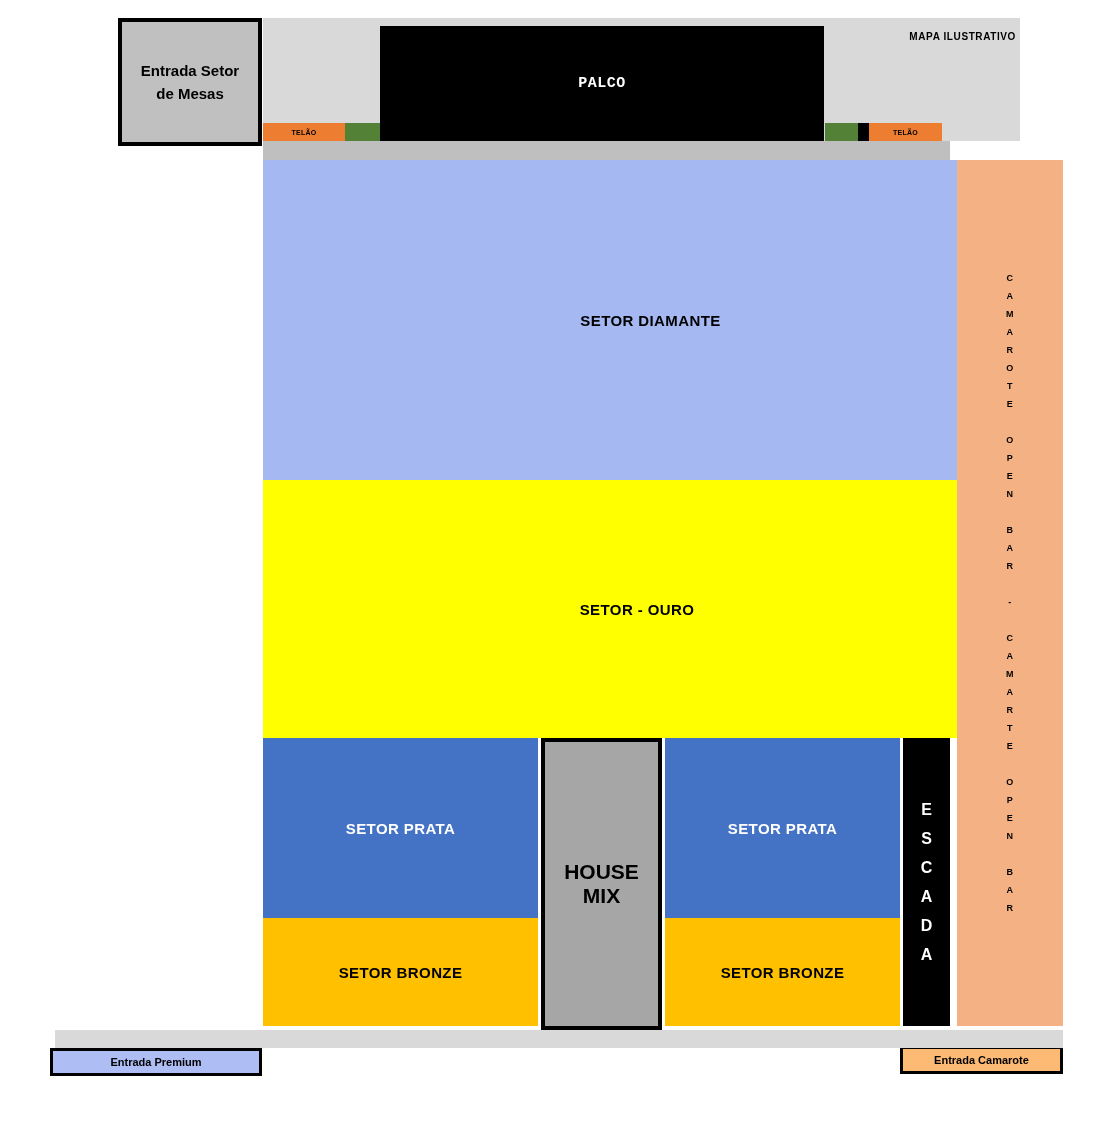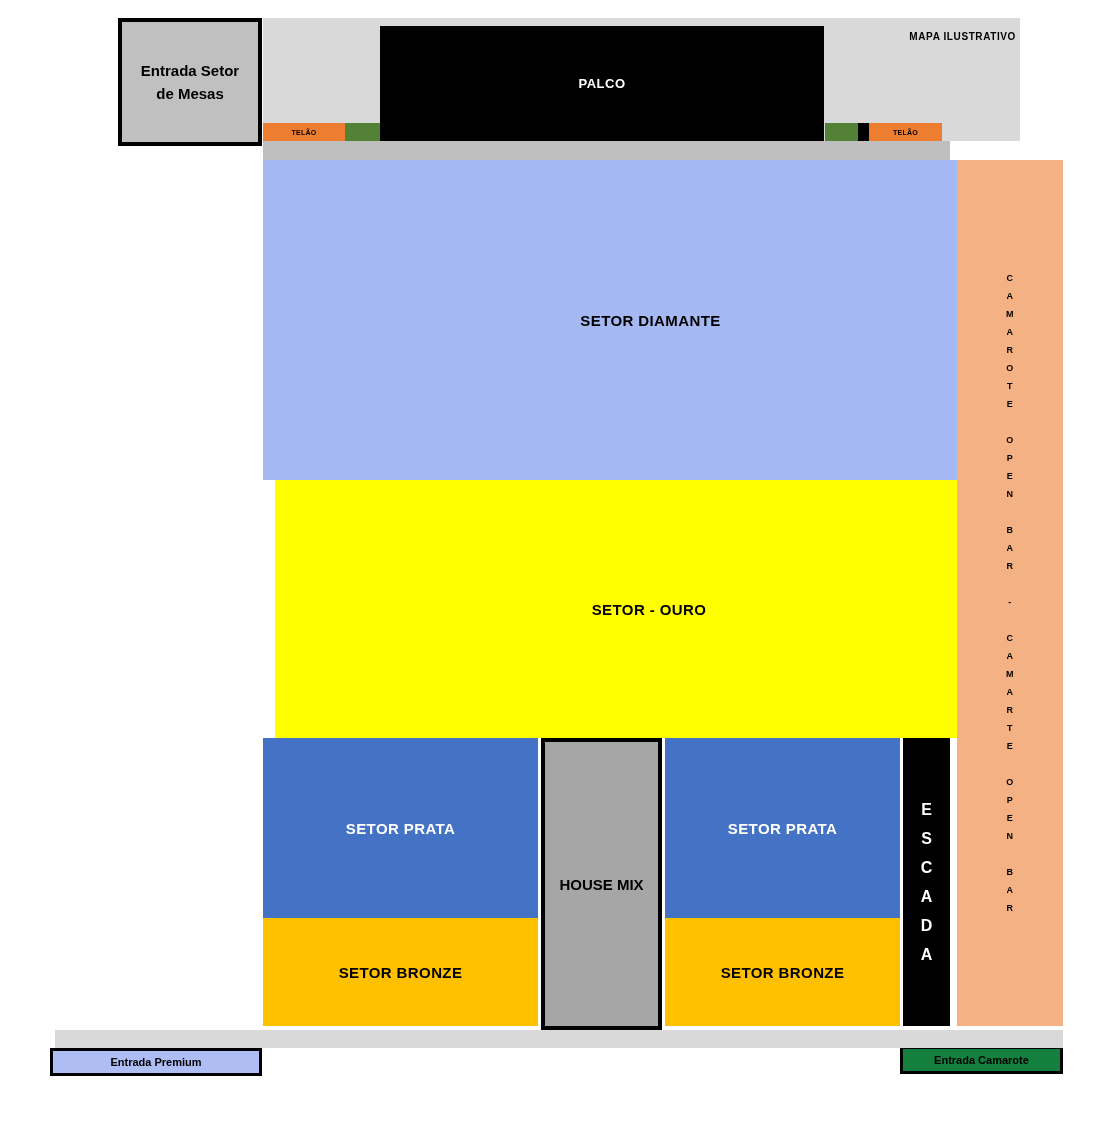--- a/index.html
+++ b/index.html
@@ -11,43 +11,43 @@
     overflow:hidden;
   }
   .abs{position:absolute;box-sizing:border-box;margin-top:8px;}
   .center{display:flex;align-items:center;justify-content:center;text-align:center;}
   .lbl{font-weight:bold;color:#000;}
   .lbl-white{font-weight:bold;color:#fff;}
 
   #top-band{left:263px;top:10px;width:757px;height:123px;}
   #mapa-text{left:830px;top:23px;width:186px;text-align:right;font-size:10px;font-weight:bold;letter-spacing:0.6px;}
   #palco{left:380px;top:18px;width:444px;height:115px;}
-  #palco .lbl-white{font-size:13px;letter-spacing:0.5px;}
+  #palco .lbl-white{font-size:15px;letter-spacing:0.5px;font-family:Liberation Mono, monospace;}
   #telao-left{left:263px;top:115px;width:82px;height:18px;}
   #telao-right{left:869px;top:115px;width:73px;height:18px;}
   .telao-lbl{font-size:7px;letter-spacing:0.3px;}
   #speaker-left{left:345px;top:115px;width:35px;height:18px;}
   #speaker-right{left:825px;top:115px;width:33px;height:18px;}
   #stage-gap{left:858px;top:115px;width:11px;height:18px;background:#000;}
   #under-stage-band{left:263px;top:133px;width:687px;height:19px;}
 
   #entrada-mesas{left:118px;top:10px;width:144px;height:128px;border:4px solid #000;padding:18px;}
   #entrada-mesas .lbl{font-size:15px;line-height:1.55;}
 
   #setor-premium{left:55px;top:190px;width:207px;height:828px;}
   #setor-diamante{left:263px;top:152px;width:775px;height:320px;}
-  #setor-ouro{left:275px;top:472px;width:748px;height:258px;}
+  #setor-ouro{left:263px;top:472px;width:748px;height:258px;}
   #setor-prata-left{left:263px;top:730px;width:275px;height:180px;}
   #setor-prata-right{left:665px;top:730px;width:235px;height:180px;}
   #setor-bronze-left{left:263px;top:910px;width:275px;height:108px;}
   #setor-bronze-right{left:665px;top:910px;width:235px;height:108px;}
   .sector-lbl{font-size:15px;letter-spacing:0.4px;}
 
   #house-mix{left:541px;top:730px;width:121px;height:292px;border:4px solid #000;z-index:3;}
-  #house-mix .lbl{font-size:15px;}
+  #house-mix .lbl{font-size:21px;}
 
   #escada{left:903px;top:730px;width:47px;height:288px;background:#000;}
   #escada .lbl-white{font-size:16px;line-height:29px;white-space:pre-line;}
 
   #camarote-strip{left:957px;top:152px;width:106px;height:866px;}
   #camarote-strip .lbl{font-size:9px;line-height:18px;white-space:pre-line;letter-spacing:0.3px;}
 
   #bottom-band{left:55px;top:1022px;width:1008px;height:18px;z-index:1;}
   #entrada-premium{left:50px;top:1040px;width:212px;height:28px;border:3px solid #000;justify-content:center;}
   #entrada-camarote{left:900px;top:1038px;width:163px;height:28px;border:3px solid #000;}
@@ -158,17 +158,17 @@
   <div id="bottom-band" class="abs" style="background-color: rgb(217, 217, 217);"></div>
 
   <div id="house-mix" class="abs center" style="background-color: rgb(166, 166, 166);">
     <span class="lbl">HOUSE MIX</span>
   </div>
 
   <div id="entrada-premium" class="abs center" style="background-color: rgb(174, 189, 243);">
     <span class="lbl entrada-lbl">Entrada Premium</span>
   </div>
 
-  <div id="entrada-camarote" class="abs center" style="background-color: #15803d;">
+  <div id="entrada-camarote" class="abs center" style="background-color: #fdba74;">
     <span class="lbl entrada-lbl">Entrada Camarote</span>
   </div>
 
 </div>
 
 </body></html>

